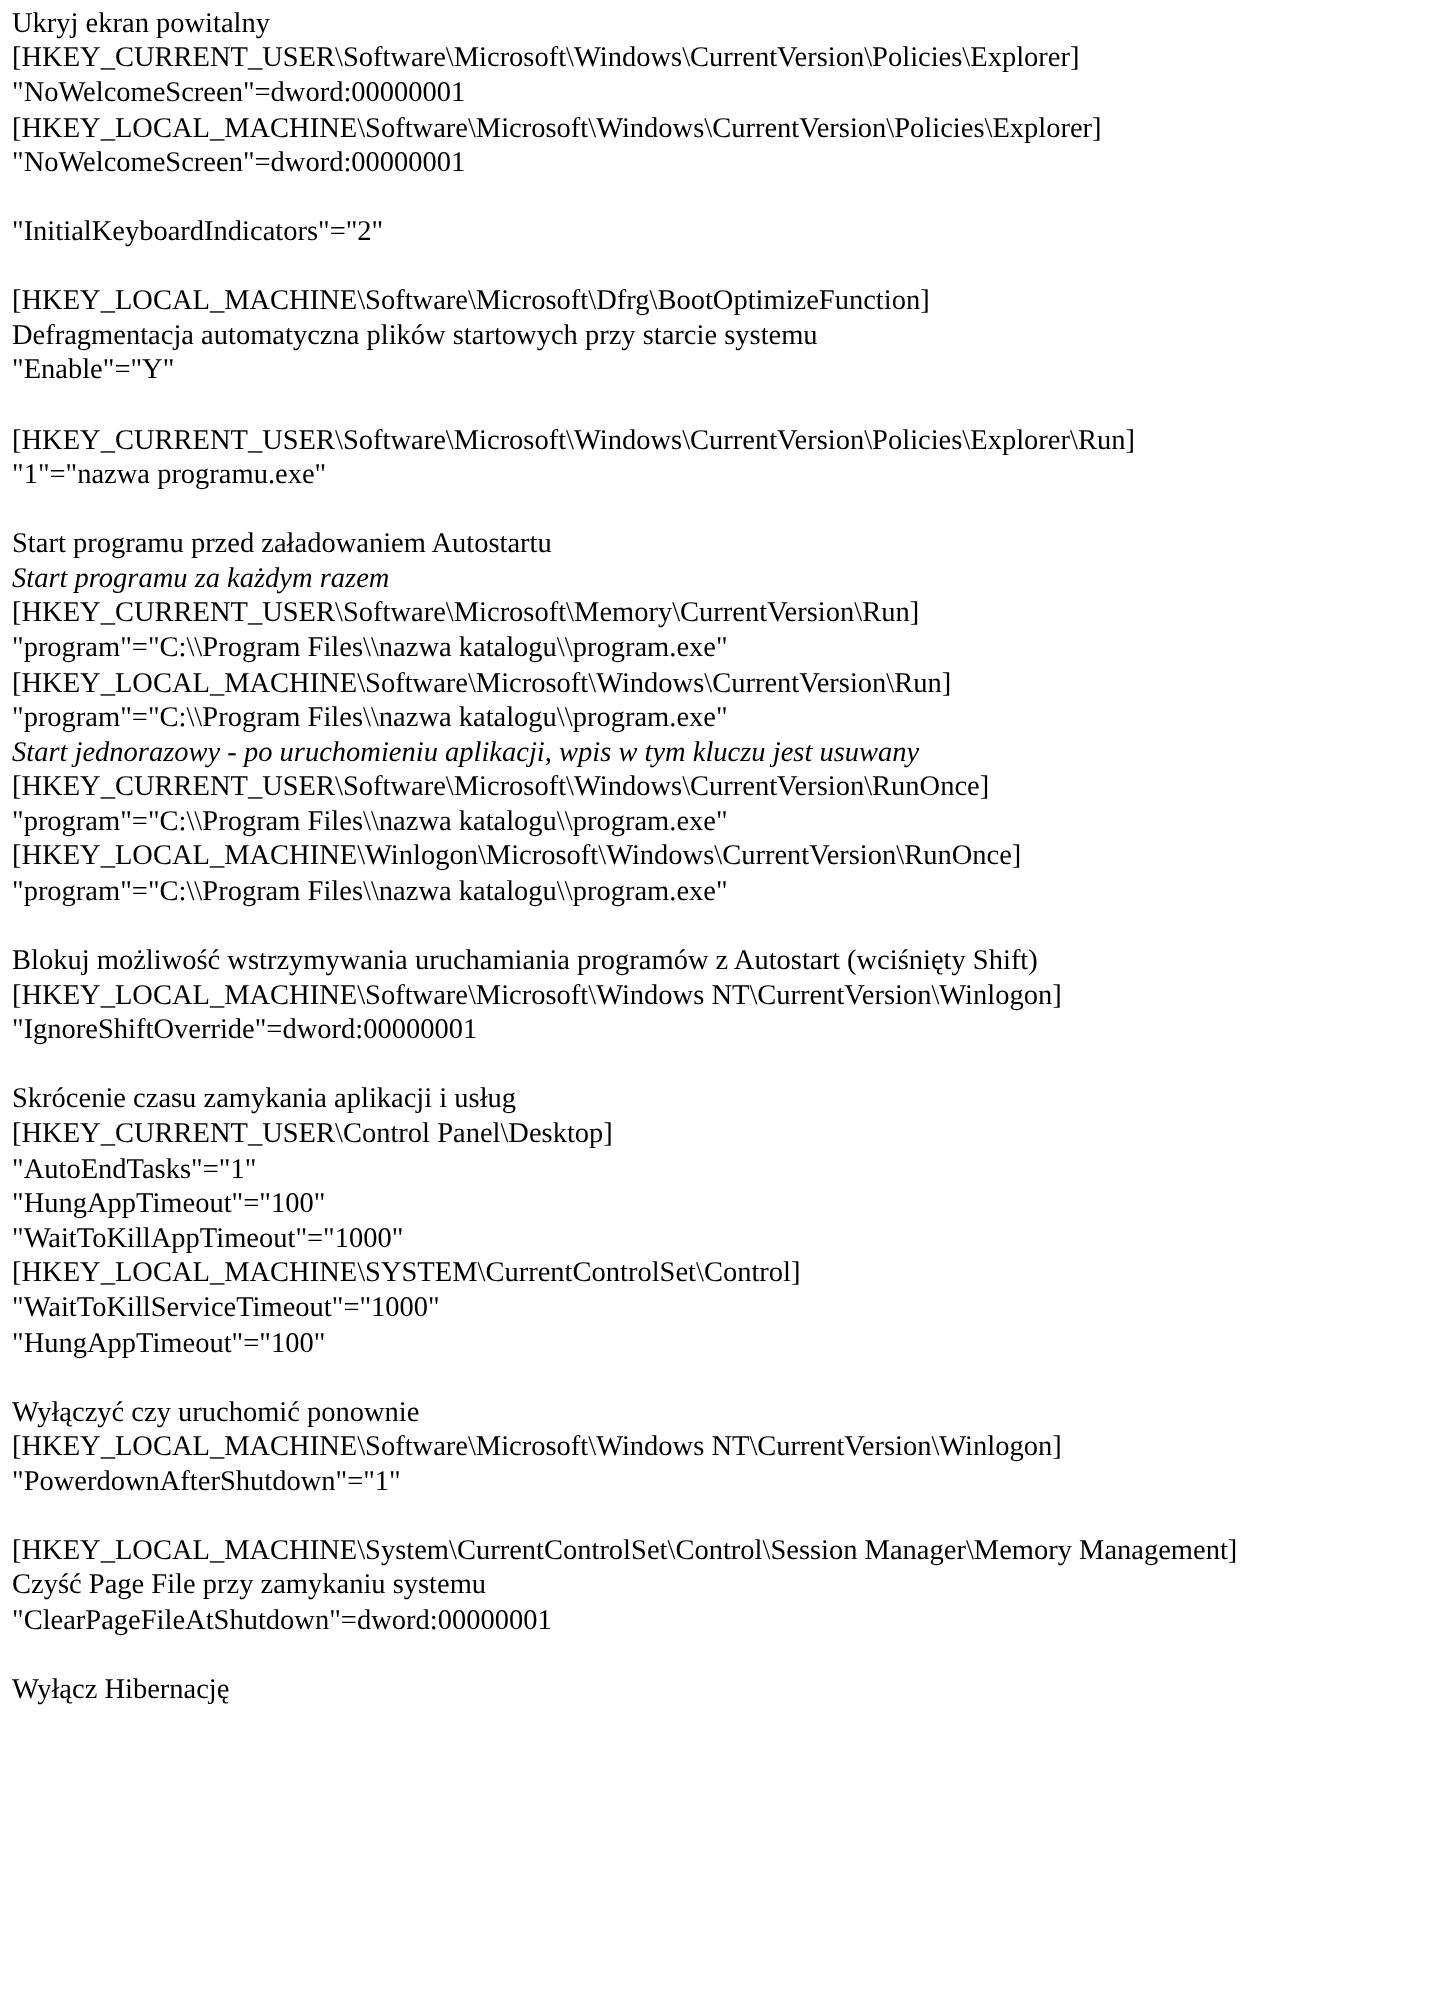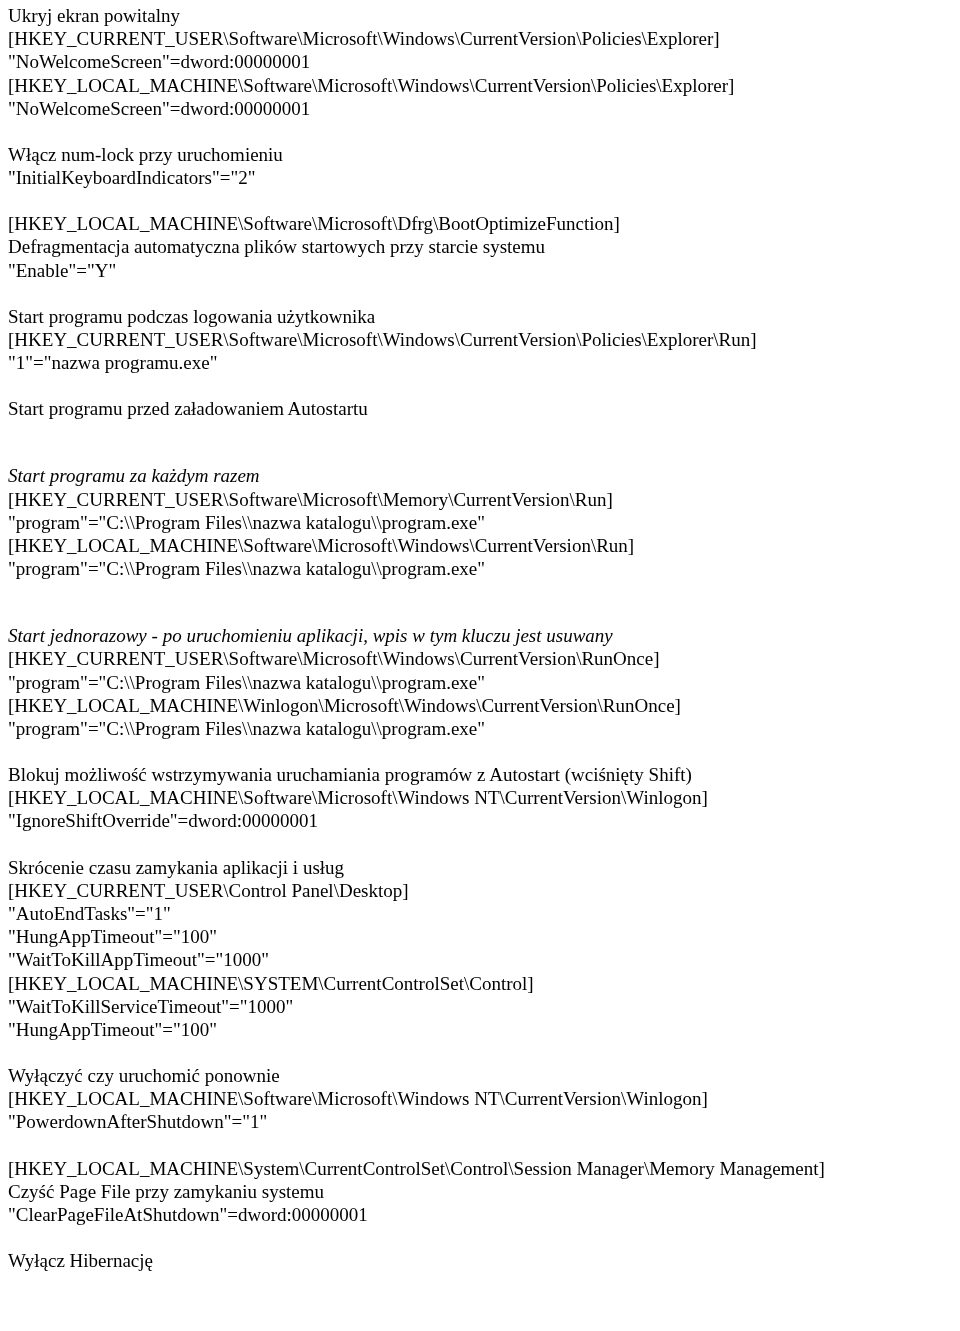--- a/index.html
+++ b/index.html
@@ -7,40 +7,38 @@
     font-size: 19px;
     line-height: 1.22;
     color: #000;
     background: #fff;
     margin: 0;
     padding: 4px 8px 40px 8px;
     width: 944px;
   }
   p { margin: 0; }
   .blank { height: 23px; }
-  .italic { font-style: italic; margin-top: 44px; }
+  .italic { font-style: italic; }
 </style>
 </head>
 <body>
 
 <div id="doc">
     <p>Ukryj ekran powitalny</p>
     <p>[HKEY_CURRENT_USER\Software\Microsoft\Windows\CurrentVersion\Policies\Explorer]</p>
     <p>"NoWelcomeScreen"=dword:00000001</p>
     <p>[HKEY_LOCAL_MACHINE\Software\Microsoft\Windows\CurrentVersion\Policies\Explorer]</p>
     <p>"NoWelcomeScreen"=dword:00000001</p>
     <div class="blank"></div>
-    <p>Włącz num-lock przy uruchomieniu</p>
     <p>"InitialKeyboardIndicators"="2"</p>
     <div class="blank"></div>
     <p>[HKEY_LOCAL_MACHINE\Software\Microsoft\Dfrg\BootOptimizeFunction]</p>
     <p>Defragmentacja automatyczna plików startowych przy starcie systemu</p>
     <p>"Enable"="Y"</p>
     <div class="blank"></div>
-    <p>Start programu podczas logowania użytkownika</p>
     <p>[HKEY_CURRENT_USER\Software\Microsoft\Windows\CurrentVersion\Policies\Explorer\Run]</p>
     <p>"1"="nazwa programu.exe"</p>
     <div class="blank"></div>
     <p>Start programu przed załadowaniem Autostartu</p>
     <p class="italic">Start programu za każdym razem</p>
     <p>[HKEY_CURRENT_USER\Software\Microsoft\Memory\CurrentVersion\Run]</p>
     <p>"program"="C:\\Program Files\\nazwa katalogu\\program.exe"</p>
     <p>[HKEY_LOCAL_MACHINE\Software\Microsoft\Windows\CurrentVersion\Run]</p>
     <p>"program"="C:\\Program Files\\nazwa katalogu\\program.exe"</p>
     <p class="italic">Start jednorazowy - po uruchomieniu aplikacji, wpis w tym kluczu jest usuwany</p>

